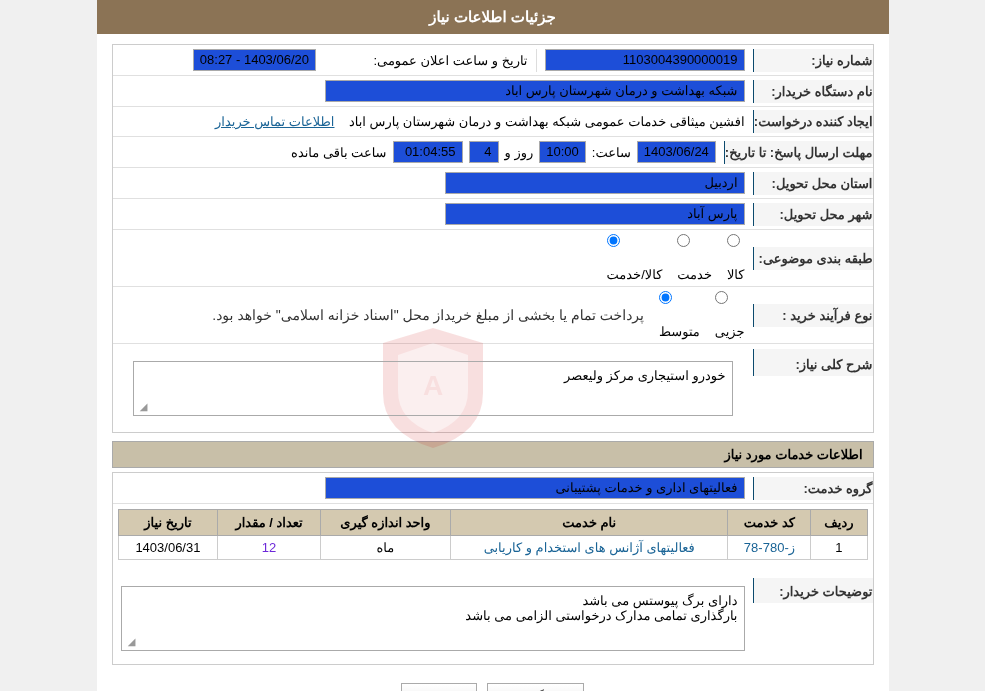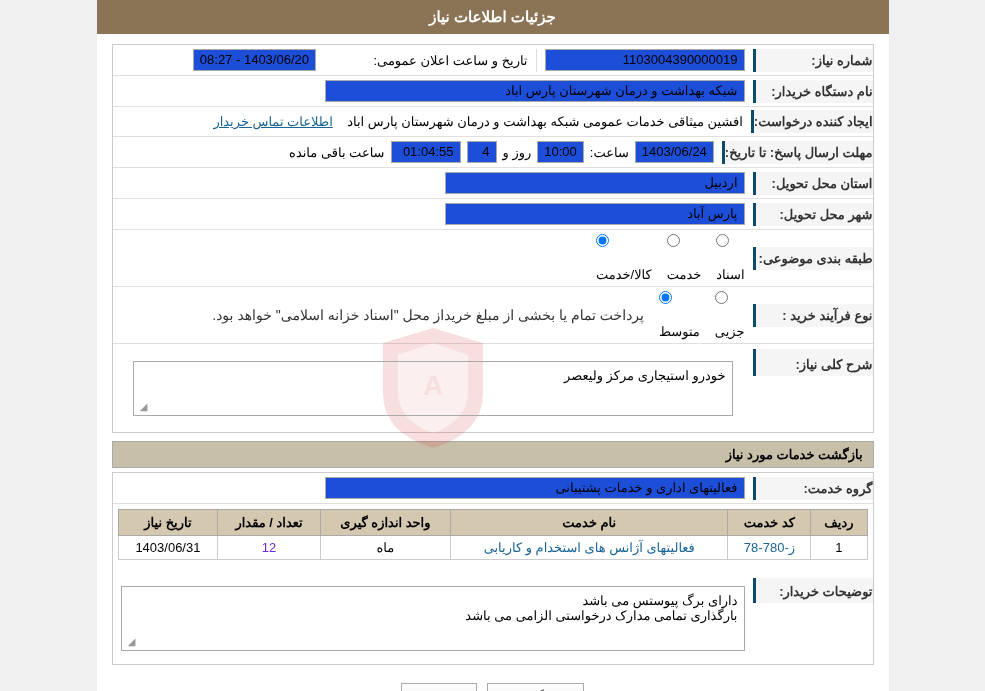--- a/index.html
+++ b/index.html
@@ -40,21 +40,21 @@
     .row:last-child {
       border-bottom: none;
     }
     .label-cell {
       background: #f5f5f5;
       padding: 4px 0;
       font-weight: bold;
       white-space: nowrap;
       min-width: 120px;
       text-align: right;
-      border-left: 3px solid #0c4a6e;
+      border-left: 1px solid #0c4a6e;
       color: #333;
     }
     .value-cell {
       padding: 4px 8px;
       flex: 1;
       text-align: right;
     }
     .input-box {
       border: 1px solid #aaa;
       background: #1d4ed8;
@@ -247,21 +247,21 @@
           <span class="input-box" style="min-width:300px;">پارس آباد</span>
         </div>
       </div>
 
       <div class="row">
         <div class="label-cell">طبقه بندی موضوعی:</div>
         <div class="value-cell">
           <div class="radio-group">
             <div class="radio-item">
               <input type="radio" name="cat" style="">
-              <span>اسناد</span>
+              <span>کالا</span>
             </div>
             <div class="radio-item">
               <input type="radio" name="cat" style="">
               <span>خدمت</span>
             </div>
             <div class="radio-item">
               <input type="radio" name="cat" checked="" style="">
               <span>کالا/خدمت</span>
             </div>
           </div>
@@ -298,21 +298,21 @@
             <div class="desc-box" style="min-height:55px;min-width:600px;position:relative;z-index:1;background:transparent;">
               <span>خودرو استیجاری مرکز ولیعصر</span>
               <span class="resize-handle">◢</span>
             </div>
           </div>
         </div>
       </div>
 
     </div>
 
-    <div class="section-title">بازگشت خدمات مورد نیاز</div>
+    <div class="section-title">اطلاعات خدمات مورد نیاز</div>
 
     <div class="form-section">
 
       <div class="row">
         <div class="label-cell">گروه خدمت:</div>
         <div class="value-cell">
           <span class="input-box" style="min-width:420px;">فعالیتهای اداری و خدمات پشتیبانی</span>
         </div>
       </div>
 

